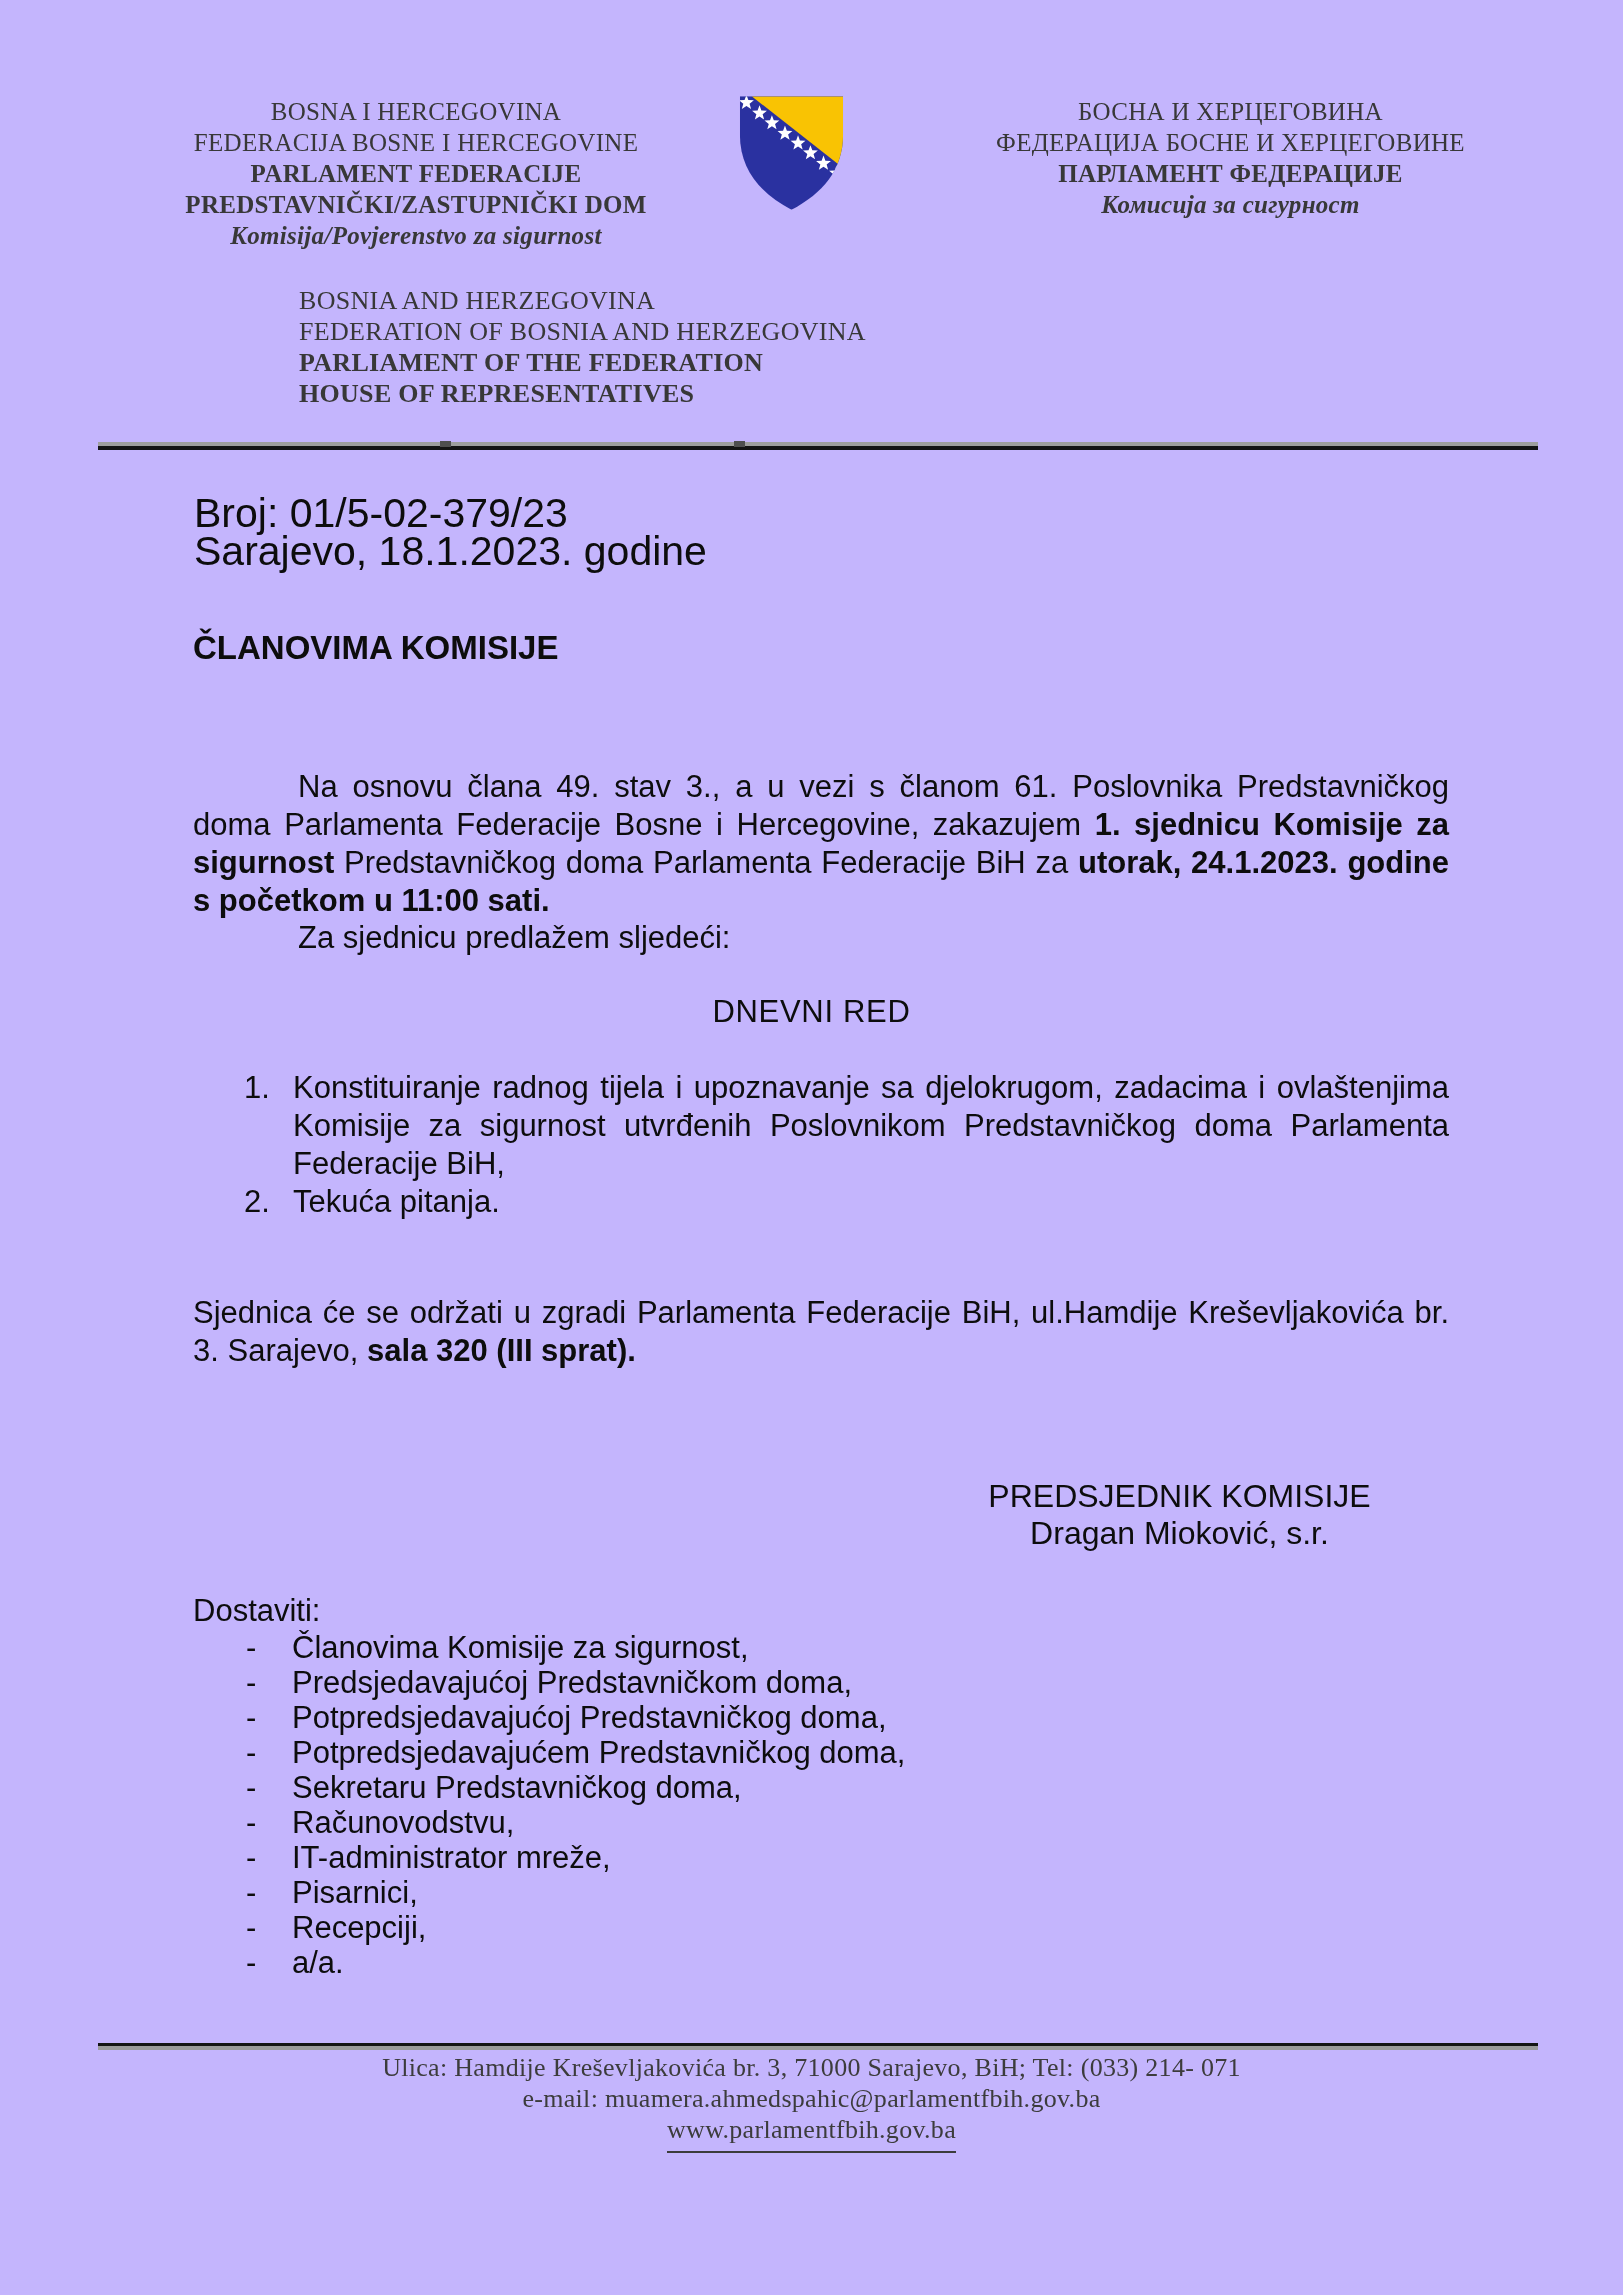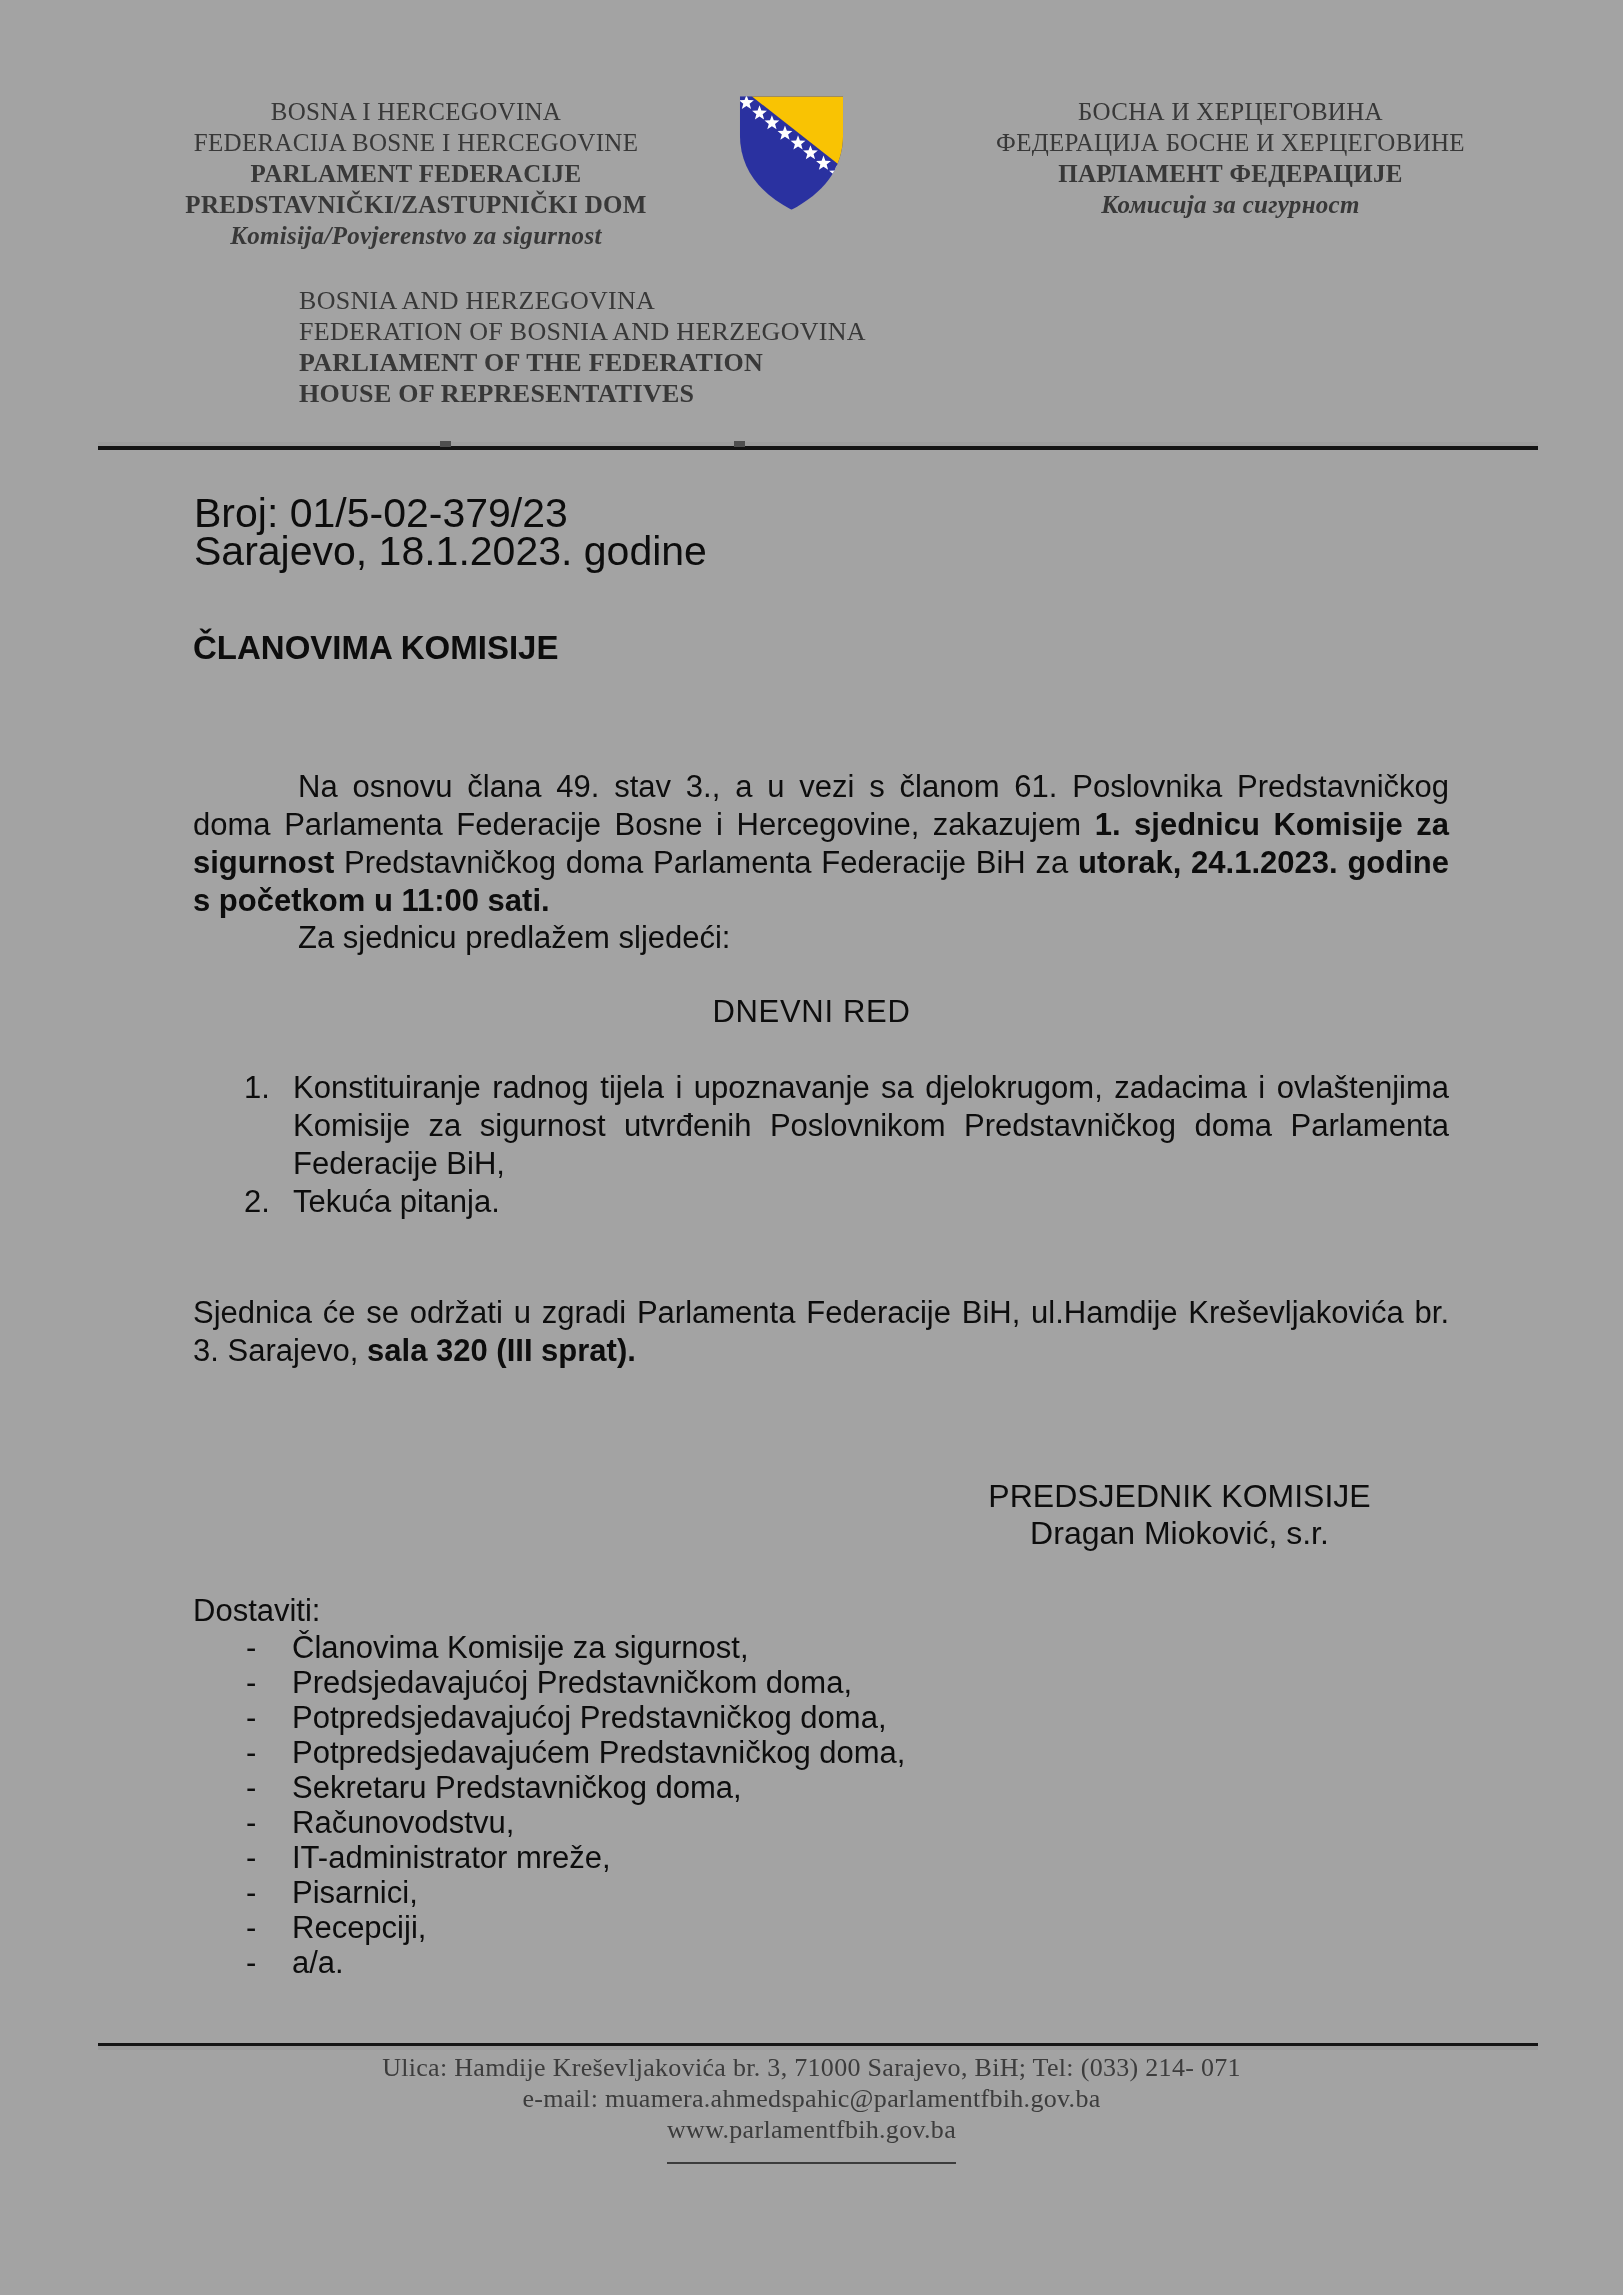--- a/index.html
+++ b/index.html
@@ -1,19 +1,19 @@
 <!DOCTYPE html>
 <html lang="bs" style="font-size:10.5px"><head>
 <meta charset="utf-8">
 <style>
   html,body{margin:0;padding:0;background:#e8e8e8;}
   .page{
     position:relative;
     width:1623px;height:2295px;
-    background:#a3a3a3;
+    background:#c4b5fd;
     font-family:"Liberation Sans", sans-serif;
     color:#0d0d0d;
     overflow:hidden;
   }
   
   .hdr-block{
     position:absolute;top:96px;
     font-family:"Liberation Serif", serif;
     font-size:25px;line-height:31px;
     text-align:center;color:#383838;
@@ -60,21 +60,21 @@
   .dost-list li{position:relative;padding-left:99px;font-size:31px;line-height:35px;}
   .dost-list li .dash{position:absolute;left:53px;top:0;}
   
   .footer{
     position:absolute;left:0;top:2052px;width:1623px;
     text-align:center;
     font-family:"Liberation Serif", serif;
     font-size:26px;line-height:31px;color:#3c3c3c;
     letter-spacing:0.3px;
   }
-  .footer .www{border-bottom:2.6px solid #3c3c3c;padding-bottom:18px;}
+  .footer .www{border-bottom:2.6px solid #3c3c3c;padding-bottom:7px;}
 </style>
 </head>
 <body>
 
 <div class="page">
 
   <div class="hdr-block hdr-left">
     <div>BOSNA I HERCEGOVINA</div>
     <div>FEDERACIJA BOSNE I HERCEGOVINE</div>
     <div class="b">PARLAMENT FEDERACIJE</div>

